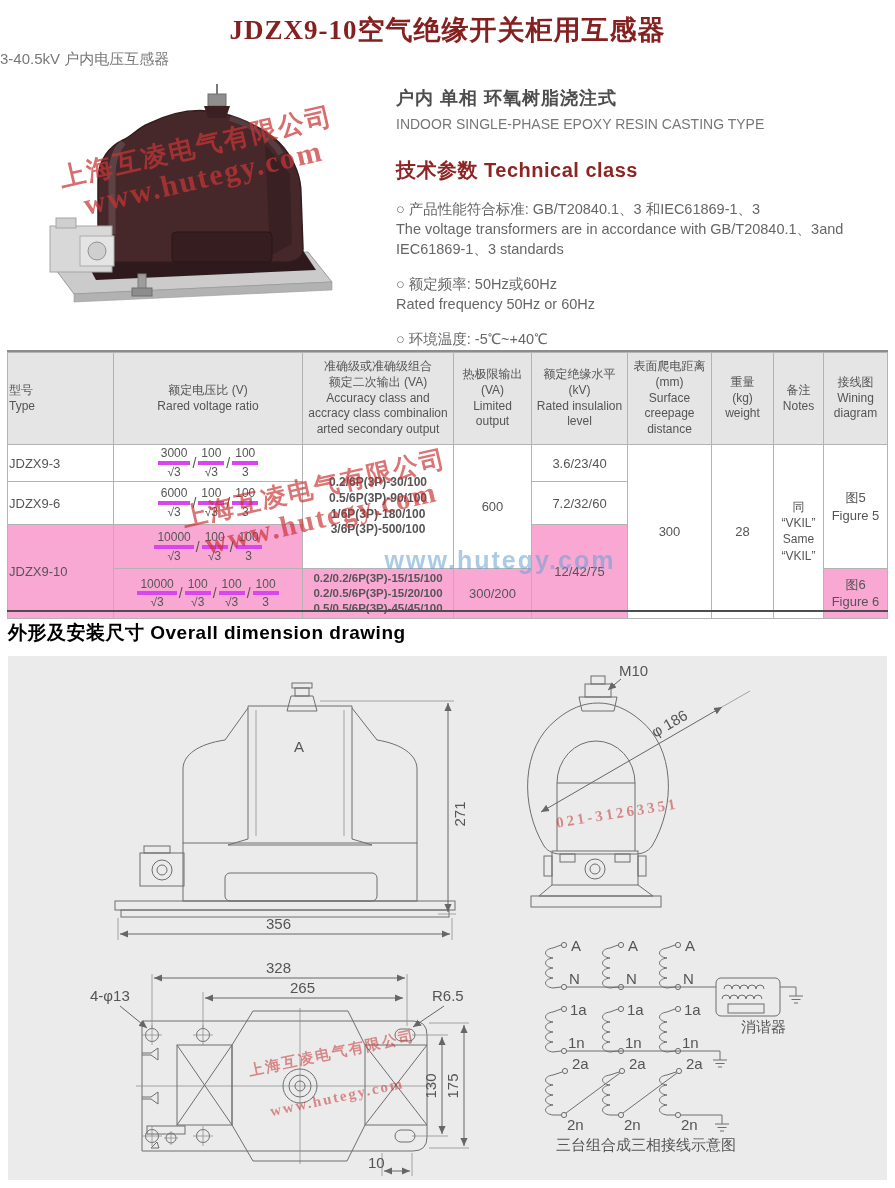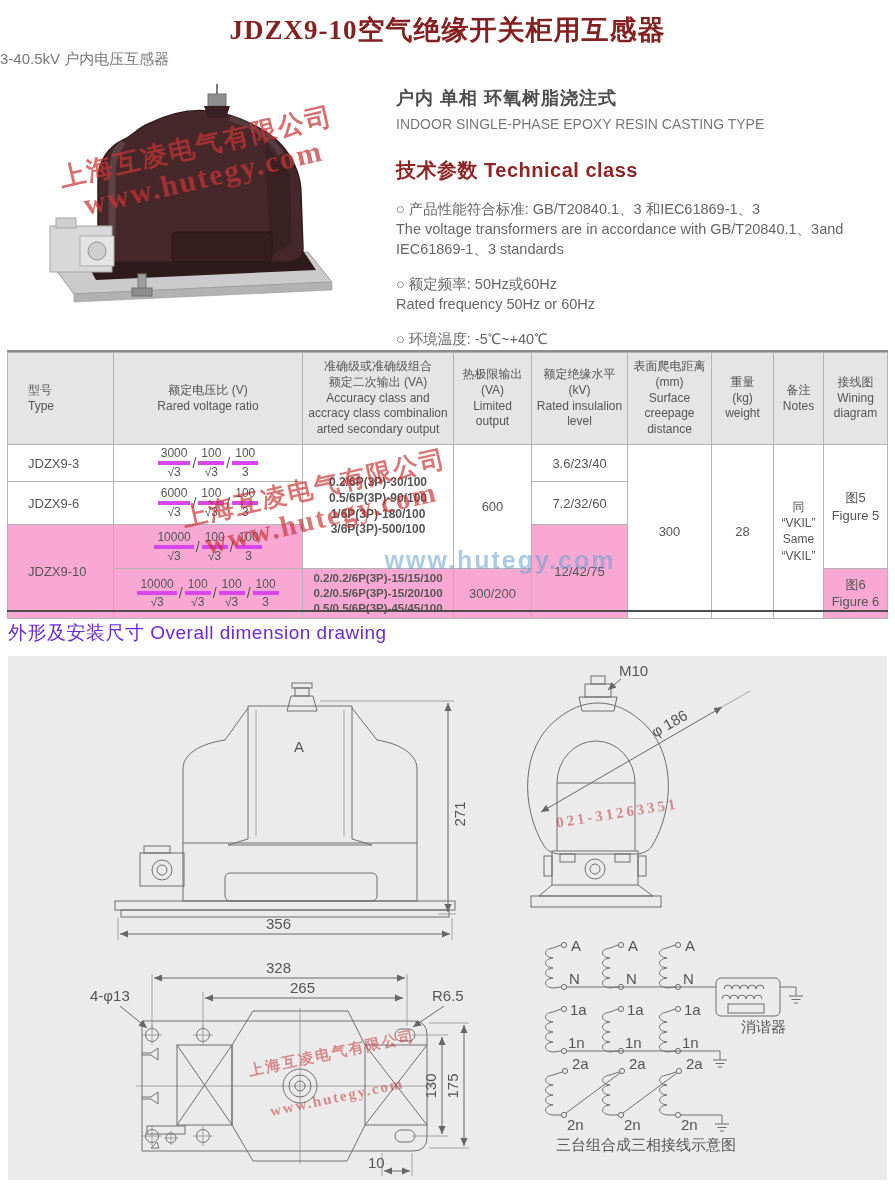--- a/index.html
+++ b/index.html
@@ -43,32 +43,32 @@
   .tline{left:7px;width:881px;height:2px;}
   .tline-top{top:350px;background:#8c8c8c;}
   .tline-bot{top:610px;background:#4d4d4d;z-index:4;}
   table.spec{position:absolute;left:7px;top:352px;width:881px;border-collapse:collapse;
              table-layout:fixed;font-size:13px;color:#555;z-index:2;}
   .spec th,.spec td{border:1px solid #b3b3b3;text-align:center;vertical-align:middle;
                     padding:2px;font-weight:normal;overflow:hidden;}
   .spec thead th{background:#e5e5e5;white-space:pre-line;line-height:1.32;font-size:12px;}
   .spec thead tr{height:92px;}
   tr.r1{height:37px;} tr.r2{height:43px;} tr.r3a{height:44px;} tr.r3b{height:44px;}
-  .spec .left{text-align:left;padding-left:20px;}
+  .spec .left{text-align:left;padding-left:1px;}
   .spec td.g{background:#f9a8d4;}
   .pl{white-space:pre-line;line-height:1.35;}
   td.acc{font-size:12px;line-height:1.3;font-weight:bold;}
   td.small{font-size:11.5px;}
   .frac{display:inline-block;vertical-align:middle;text-align:center;font-size:12px;line-height:1.05;margin:0 1px;}
   .fnum{display:block;border-bottom:4px solid #d946ef;padding:0 3px 1px;}
   .fden{display:block;padding-top:1px;}
   .fsep{display:inline-block;vertical-align:middle;margin:0 1px;font-size:14px;color:#555;}
 
   
-  .sec2{left:8px;top:620px;font-size:19px;font-weight:normal;color:#6d28d9;letter-spacing:.5px;}
+  .sec2{left:8px;top:620px;font-size:19px;font-weight:bold;color:#000000;letter-spacing:.5px;}
 
   
   .draw{left:8px;top:656px;width:879px;height:524px;background:#ebebeb;}
   svg text{fill:#555;font-size:15px;font-family:"Liberation Sans",sans-serif;}
   .ln{stroke:#6e6e6e;stroke-width:1;fill:none;}
   .dim{stroke:#666;stroke-width:1;fill:none;}
   .ext{stroke:#8f8f8f;stroke-width:.8;fill:none;}
   .wmred{fill:rgba(198,45,45,.52);font-family:"Liberation Serif",serif;font-weight:bold;}
 </style>
 </head>

